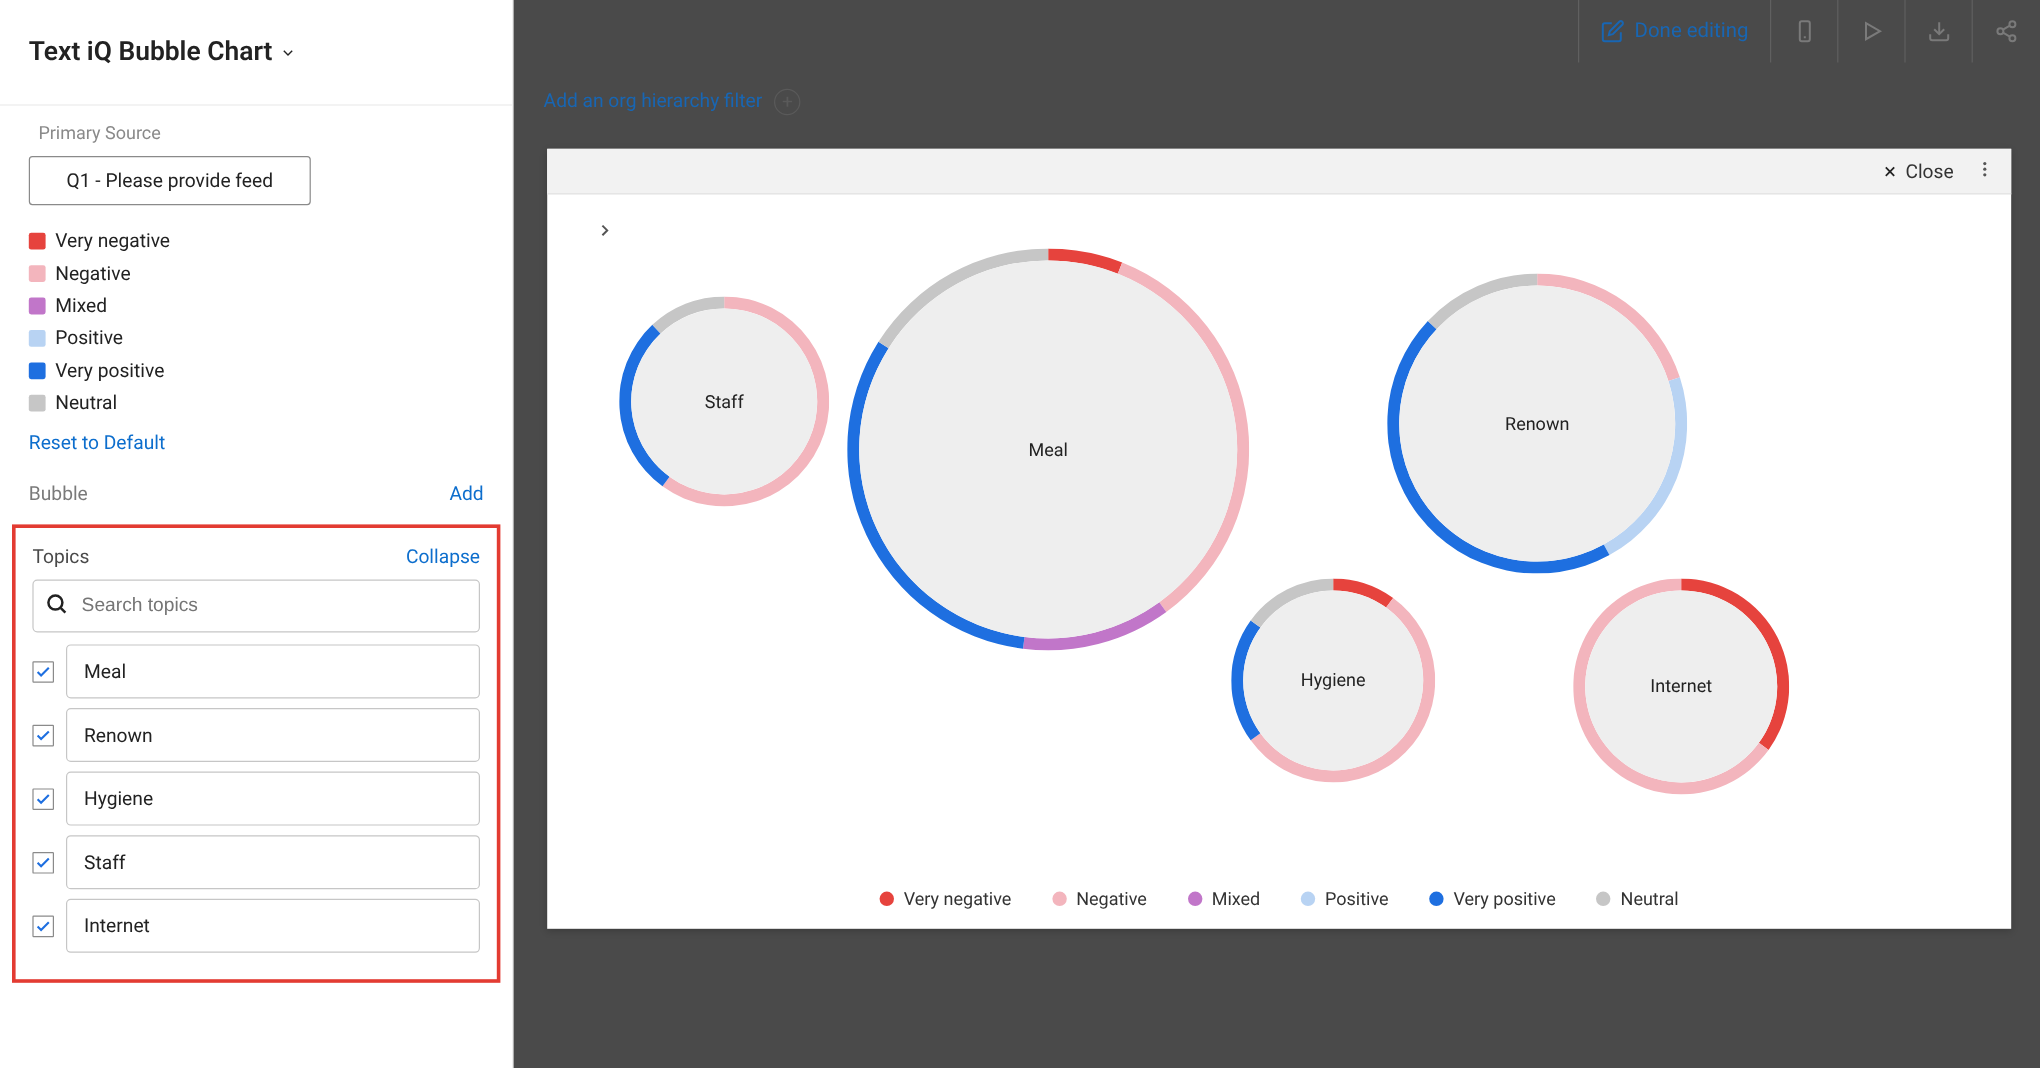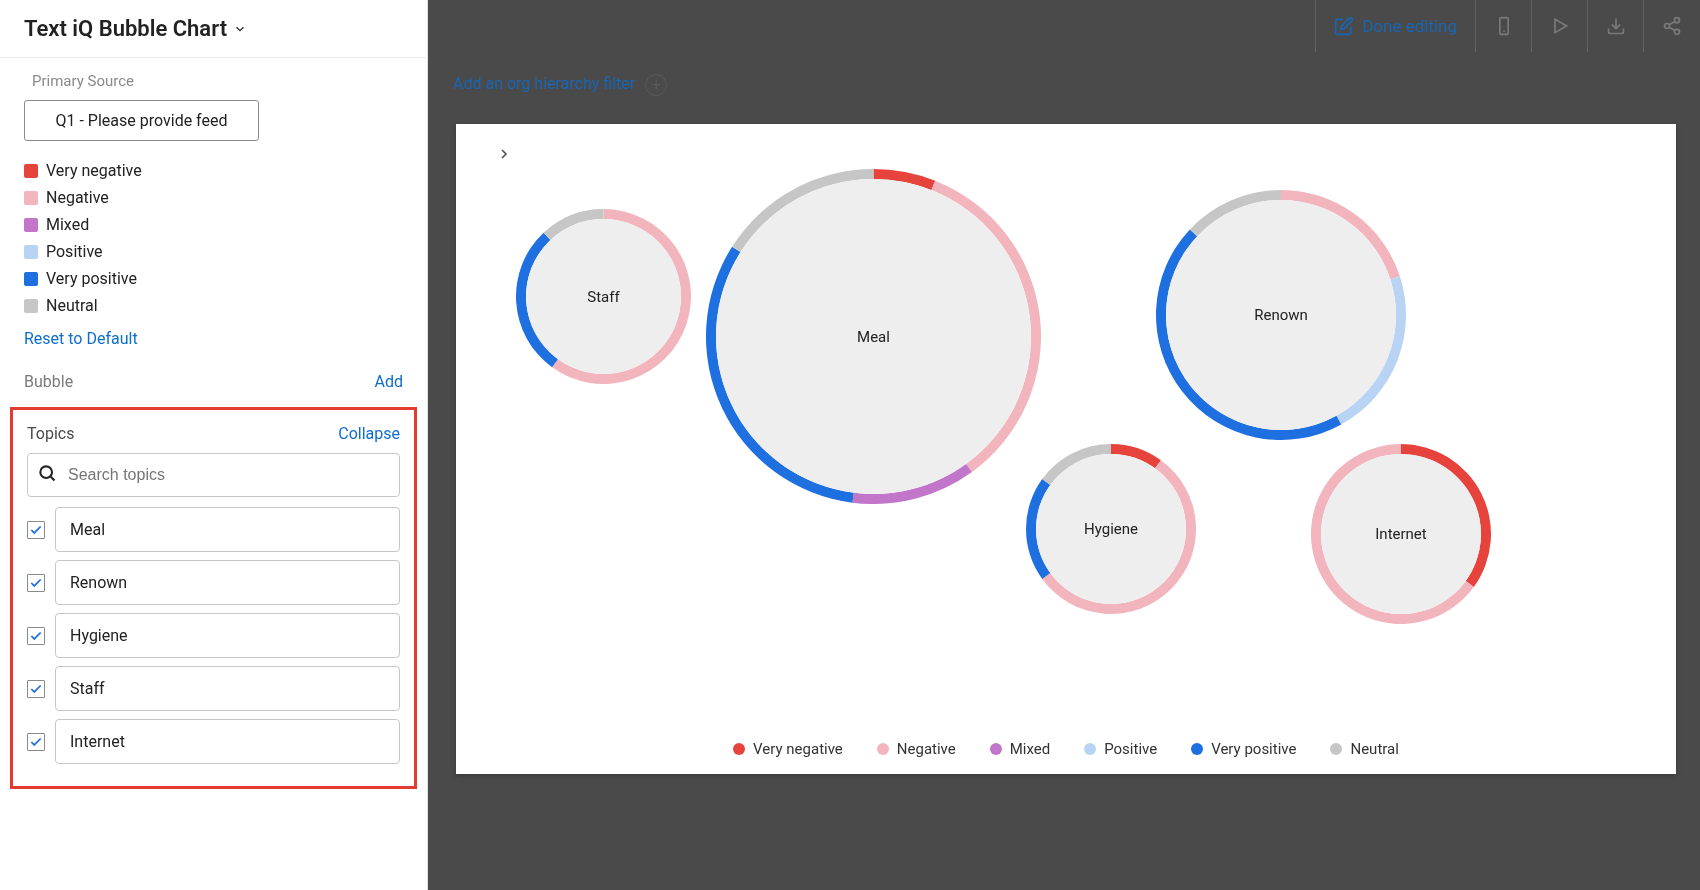--- a/index.html
+++ b/index.html
@@ -15,21 +15,21 @@
   
   .sidebar {
     width: 428px;
     height: 100%;
     border-right: 1px solid #e4e4e4;
     position: relative;
     display: flex;
     flex-direction: column;
   }
   .sidebar-header {
-    padding: 16px 24px;
+    padding: 31px 24px;
     display: flex;
     align-items: center;
     gap: 6px;
     border-bottom: 1px solid #ececec;
   }
   .sidebar-title {
     font-size: 22px;
     font-weight: 600;
     color: #222;
   }
@@ -406,20 +406,36 @@
         </svg>
     </div>
   </div>
 
   <div class="hierarchy-row">
     <span>Add an org hierarchy filter</span>
     <span class="hierarchy-plus">+</span>
   </div>
 
   <div class="chart-card">
+    <div class="card-header">
+      <span class="card-close">
+        <svg width="14" height="14" viewBox="0 0 24 24" fill="none" stroke="#222" stroke-width="2.5">
+            <line x1="18" y1="6" x2="6" y2="18"></line>
+            <line x1="6" y1="6" x2="18" y2="18"></line>
+          </svg>
+        <span>Close</span>
+      </span>
+      <span class="card-menu">
+        <svg width="16" height="16" viewBox="0 0 24 24" fill="#555">
+            <circle cx="12" cy="5" r="2"></circle>
+            <circle cx="12" cy="12" r="2"></circle>
+            <circle cx="12" cy="19" r="2"></circle>
+          </svg>
+      </span>
+    </div>
     <div class="chart-body">
       <span class="expand-arrow">
         <svg width="16" height="16" viewBox="0 0 24 24" fill="none" stroke="#555" stroke-width="2.5">
             <polyline points="9 18 15 12 9 6"></polyline>
           </svg>
       </span>
 
       <div id="bubbles">
           <div class="bubble" style="left: 250px; top: 45px; width: 335px; height: 335px;">
             <svg width="335" height="335" viewBox="0 0 335 335">

